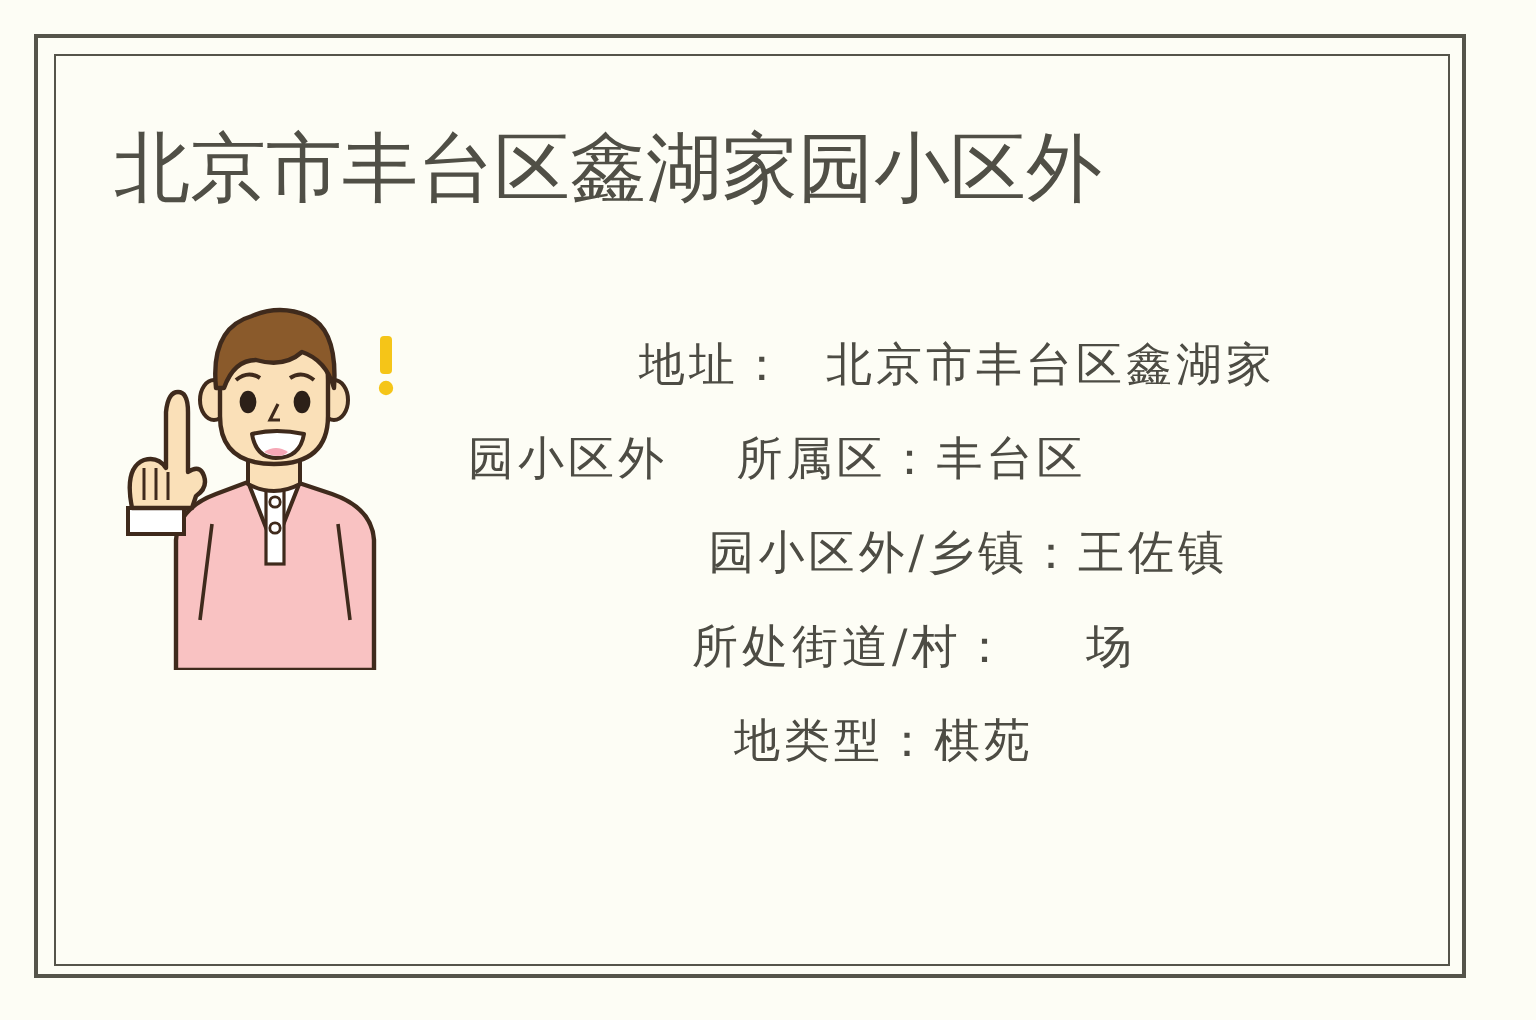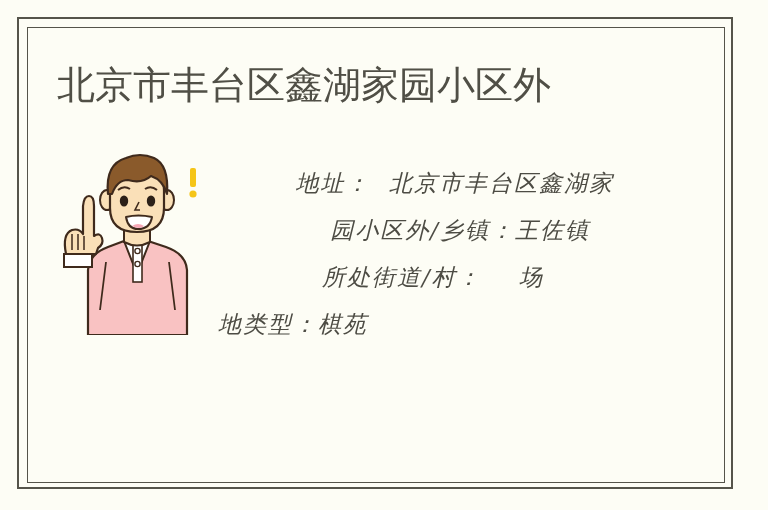--- a/index.html
+++ b/index.html
@@ -61,38 +61,37 @@
   #exclamation-icon {
     position: absolute;
     left: 186px;
     top: 168px;
     width: 14px;
     height: 30px;
   }
   
   #details {
     position: absolute;
-    left: 188px;
+    left: 212px;
     top: 160px;
     width: 430px;
-    font-style: italic;
   }
   .detail-line {
     font-family: "DejaVu Serif", "Liberation Serif", serif;
     font-size: 23px;
     line-height: 47px;
     color: #4d4c44;
     white-space: pre;
     letter-spacing: 2px;
   }
   .line-1 { text-align: right; padding-right: 4px; }
   .line-2 { text-align: left;  padding-left: 22px; }
   .line-3 { text-align: right; padding-right: 28px; }
   .line-4 { text-align: right; padding-right: 74px; }
-  .line-5 { text-align: left;  padding-left: 30px; }
+  .line-5 { text-align: center;  padding-left: 30px; }
 </style>
 </head>
 <body>
 
 <div id="page">
 
   <div id="outer-frame"></div>
   <div id="inner-frame"></div>
 
   <div id="page-title">北京市丰台区鑫湖家园小区外</div>
@@ -136,18 +135,19 @@
     <path d="M76 76 Q82 72 88 76 Q84 80 76 76 Z" fill="#f6a7b6"></path>
   </svg>
 
   <svg id="exclamation-icon" viewBox="0 0 14 30">
     <rect x="4" y="0" width="6" height="19" rx="2" fill="#f5c518"></rect>
     <circle cx="7" cy="26" r="3.6" fill="#f5c518"></circle>
   </svg>
 
   <div id="details">
     <div class="detail-line line-1">地址：  北京市丰台区鑫湖家</div>
+    <div class="detail-line line-2">园小区外　 所属区：丰台区</div>
     <div class="detail-line line-3">园小区外/乡镇：王佐镇</div>
     <div class="detail-line line-4">所处街道/村：    场</div>
     <div class="detail-line line-5">地类型：棋苑</div>
   </div>
 
 </div>
 
 </body></html>

